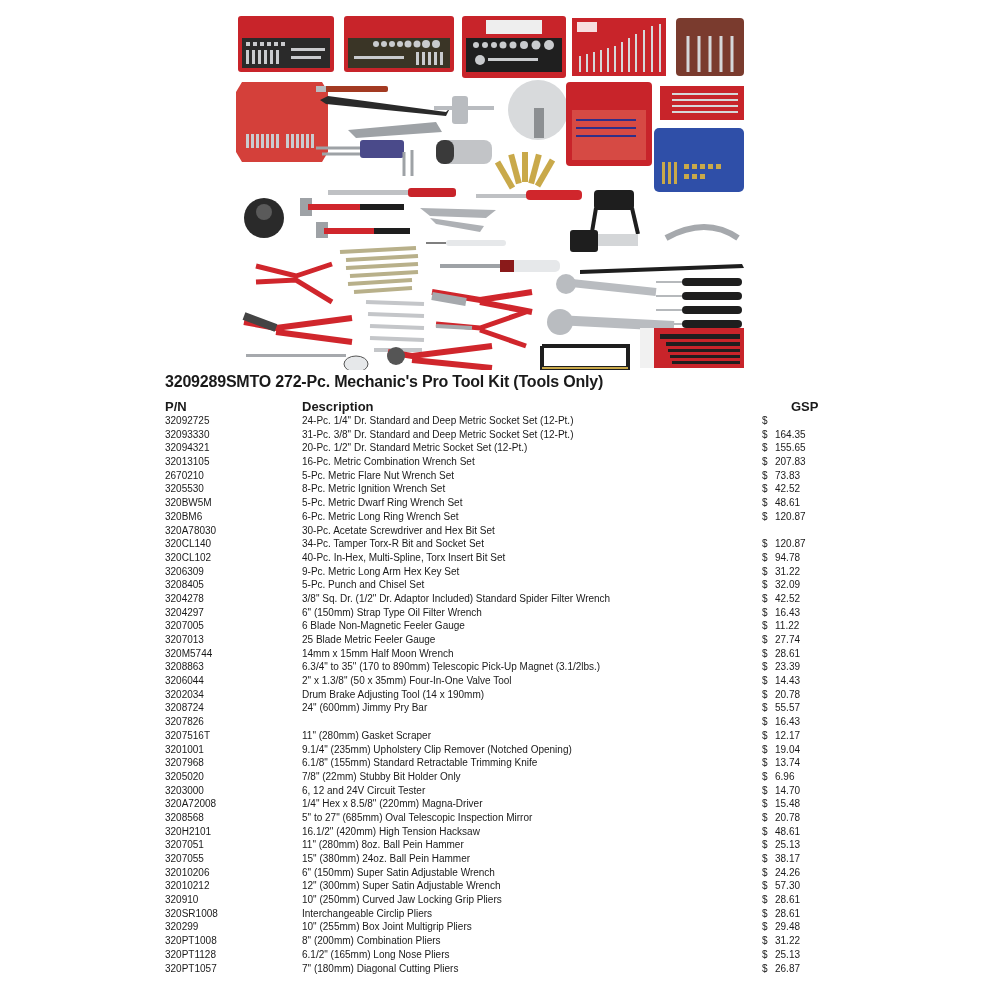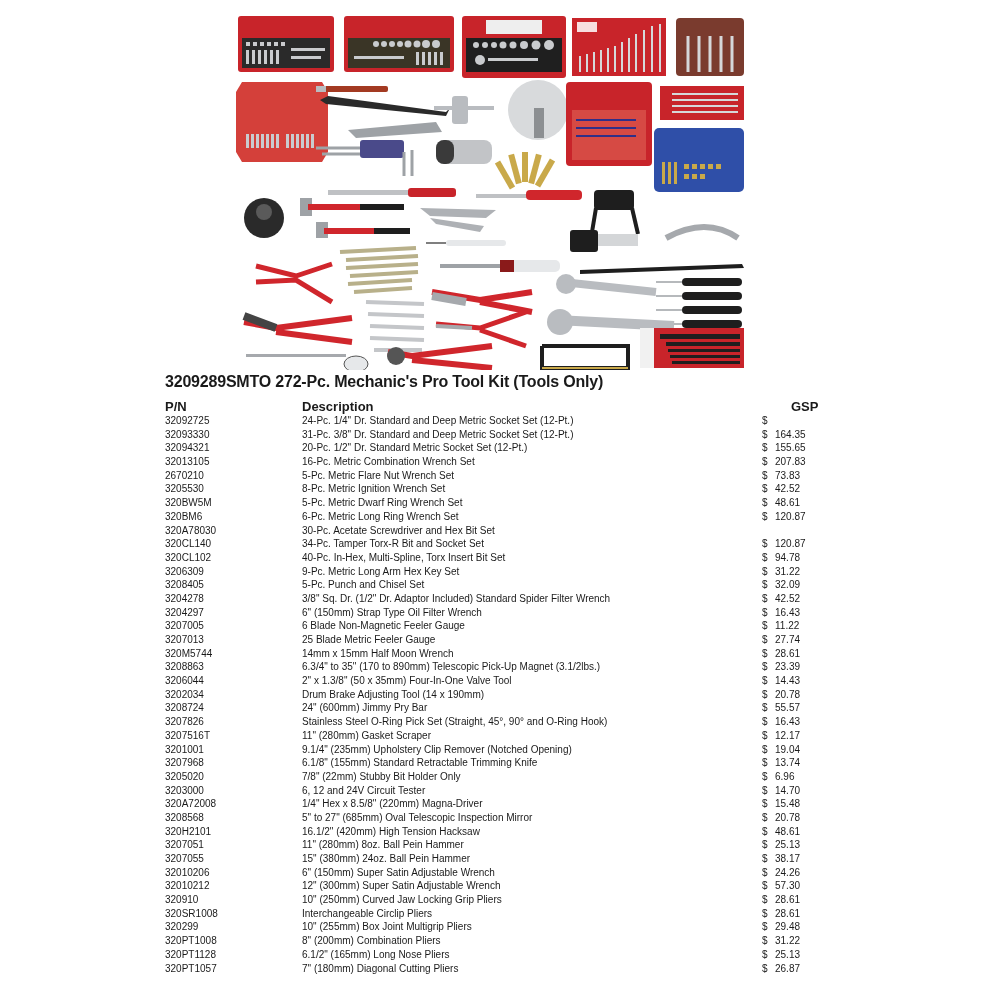--- a/index.html
+++ b/index.html
@@ -481,21 +481,20 @@
         <span class="c-price">20.78</span>
       </div>
       <div class="row">
         <span class="c-pn">3208724</span>
         <span class="c-desc">24" (600mm) Jimmy Pry Bar</span>
         <span class="c-cur">$</span>
         <span class="c-price">55.57</span>
       </div>
       <div class="row">
         <span class="c-pn">3207826</span>
-        <span class="c-desc">Stainless Steel O-Ring Pick Set (Straight, 45°, 90° and O-Ring Hook)</span>
         <span class="c-cur">$</span>
         <span class="c-price">16.43</span>
       </div>
       <div class="row">
         <span class="c-pn">3207516T</span>
         <span class="c-desc">11" (280mm) Gasket Scraper</span>
         <span class="c-cur">$</span>
         <span class="c-price">12.17</span>
       </div>
       <div class="row">

